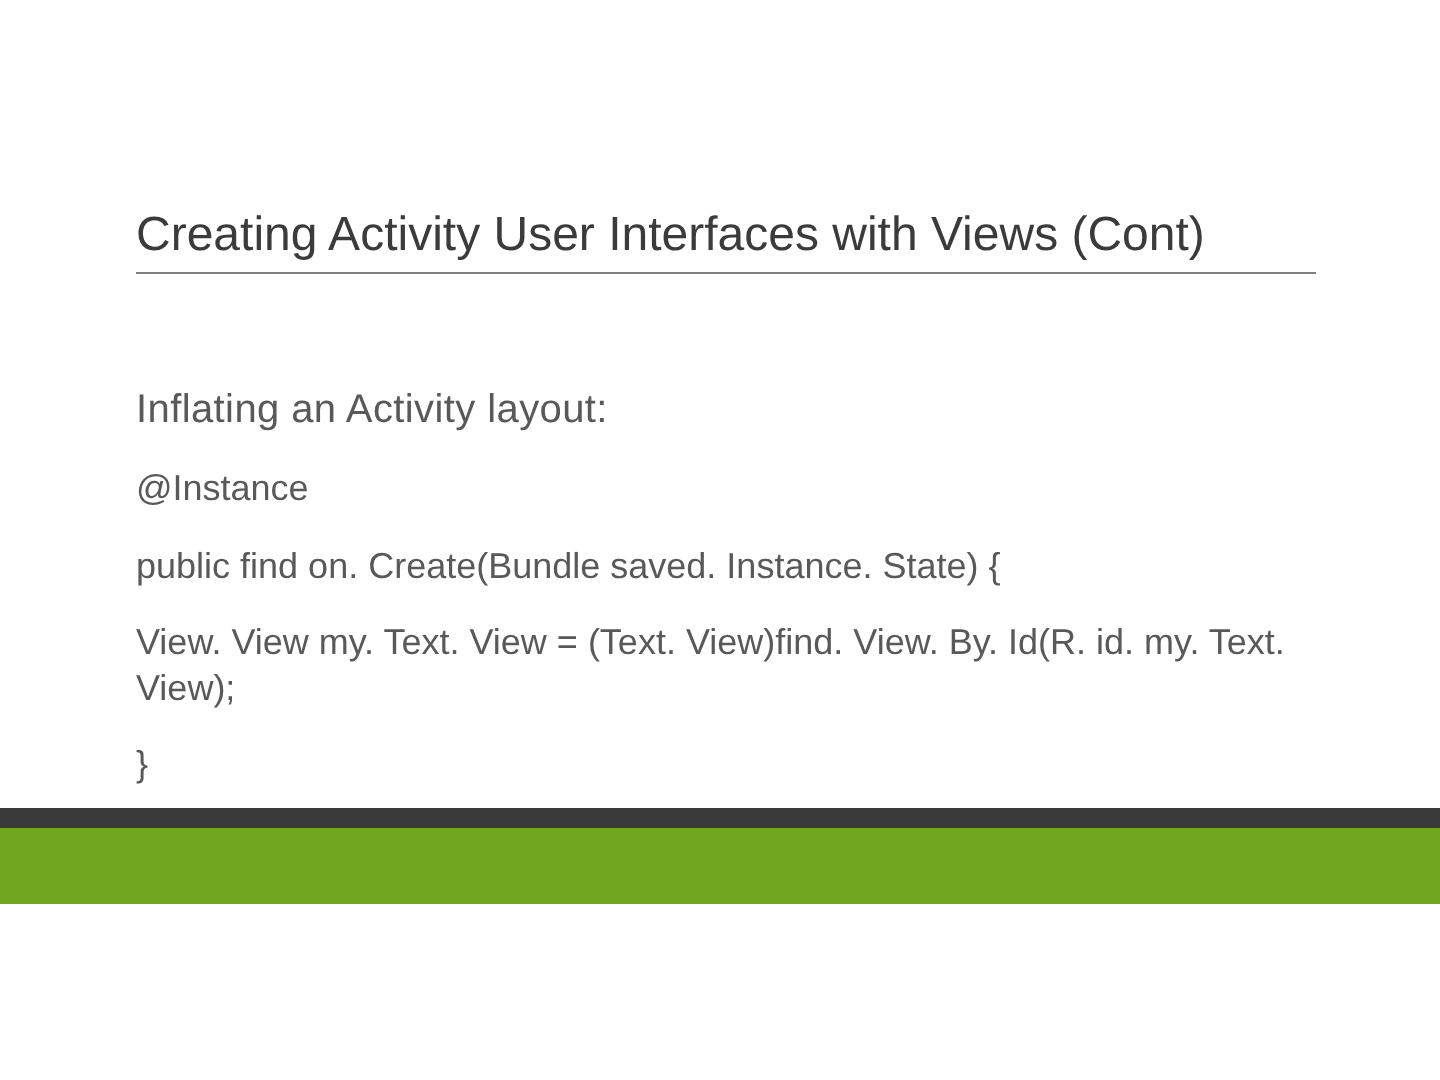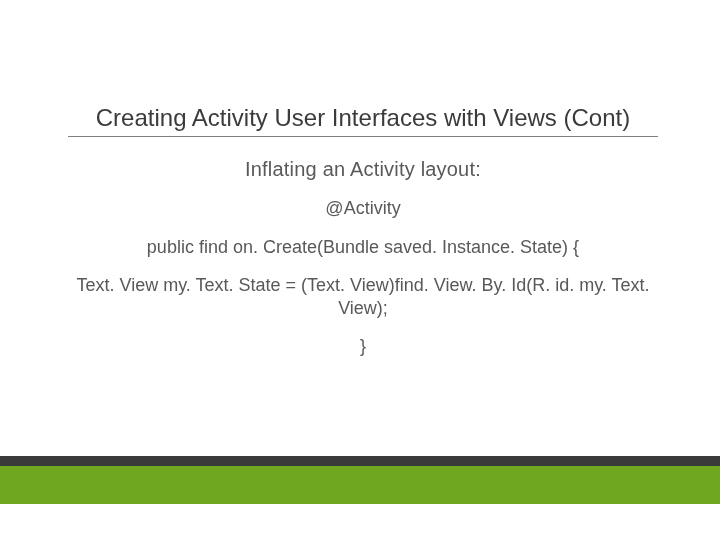--- a/index.html
+++ b/index.html
@@ -7,23 +7,22 @@
     padding: 0;
     width: 720px;
     height: 540px;
     background: #ffffff;
     font-family: "Segoe UI Light", "Segoe UI", "Helvetica Neue", Arial, sans-serif;
     overflow: hidden;
   }
   .slide {
     position: relative;
     width: 720px;
-    height: 504px;
+    height: 452px;
     box-sizing: border-box;
-    text-align: center;
   }
   .title {
     position: absolute;
     left: 68px;
     top: 104px;
     width: 590px;
     font-size: 24px;
     font-weight: 300;
     color: #3b3b3b;
     border-bottom: 1px solid #808080;
@@ -34,20 +33,21 @@
     left: 68px;
     top: 158px;
     width: 590px;
     color: #595959;
   }
   .subhead {
     font-size: 20px;
     font-weight: 300;
     margin-bottom: 16px;
     letter-spacing: 0.2px;
+    margin-top: 36px;
   }
   .code-line {
     font-size: 18px;
     font-weight: 300;
     margin-bottom: 16px;
     line-height: 1.25;
   }
   .footer {
     position: absolute;
     left: 0;
@@ -66,21 +66,21 @@
   }
 </style>
 </head>
 <body>
 
 <div class="slide">
   <div class="title">Creating Activity User Interfaces with Views (Cont)</div>
 
   <div class="content">
     <div class="subhead">Inflating an Activity layout:</div>
-    <div class="code-line">@Activity</div>
+    <div class="code-line">@Instance</div>
     <div class="code-line">public find on. Create(Bundle saved. Instance. State) {</div>
-    <div class="code-line">Text. View my. Text. State = (Text. View)find. View. By. Id(R. id. my. Text. View);</div>
+    <div class="code-line">View. View my. Text. View = (Text. View)find. View. By. Id(R. id. my. Text. View);</div>
     <div class="code-line">}</div>
   </div>
 
   <div class="footer-top"></div>
   <div class="footer"></div>
 </div>
 
 </body></html>

